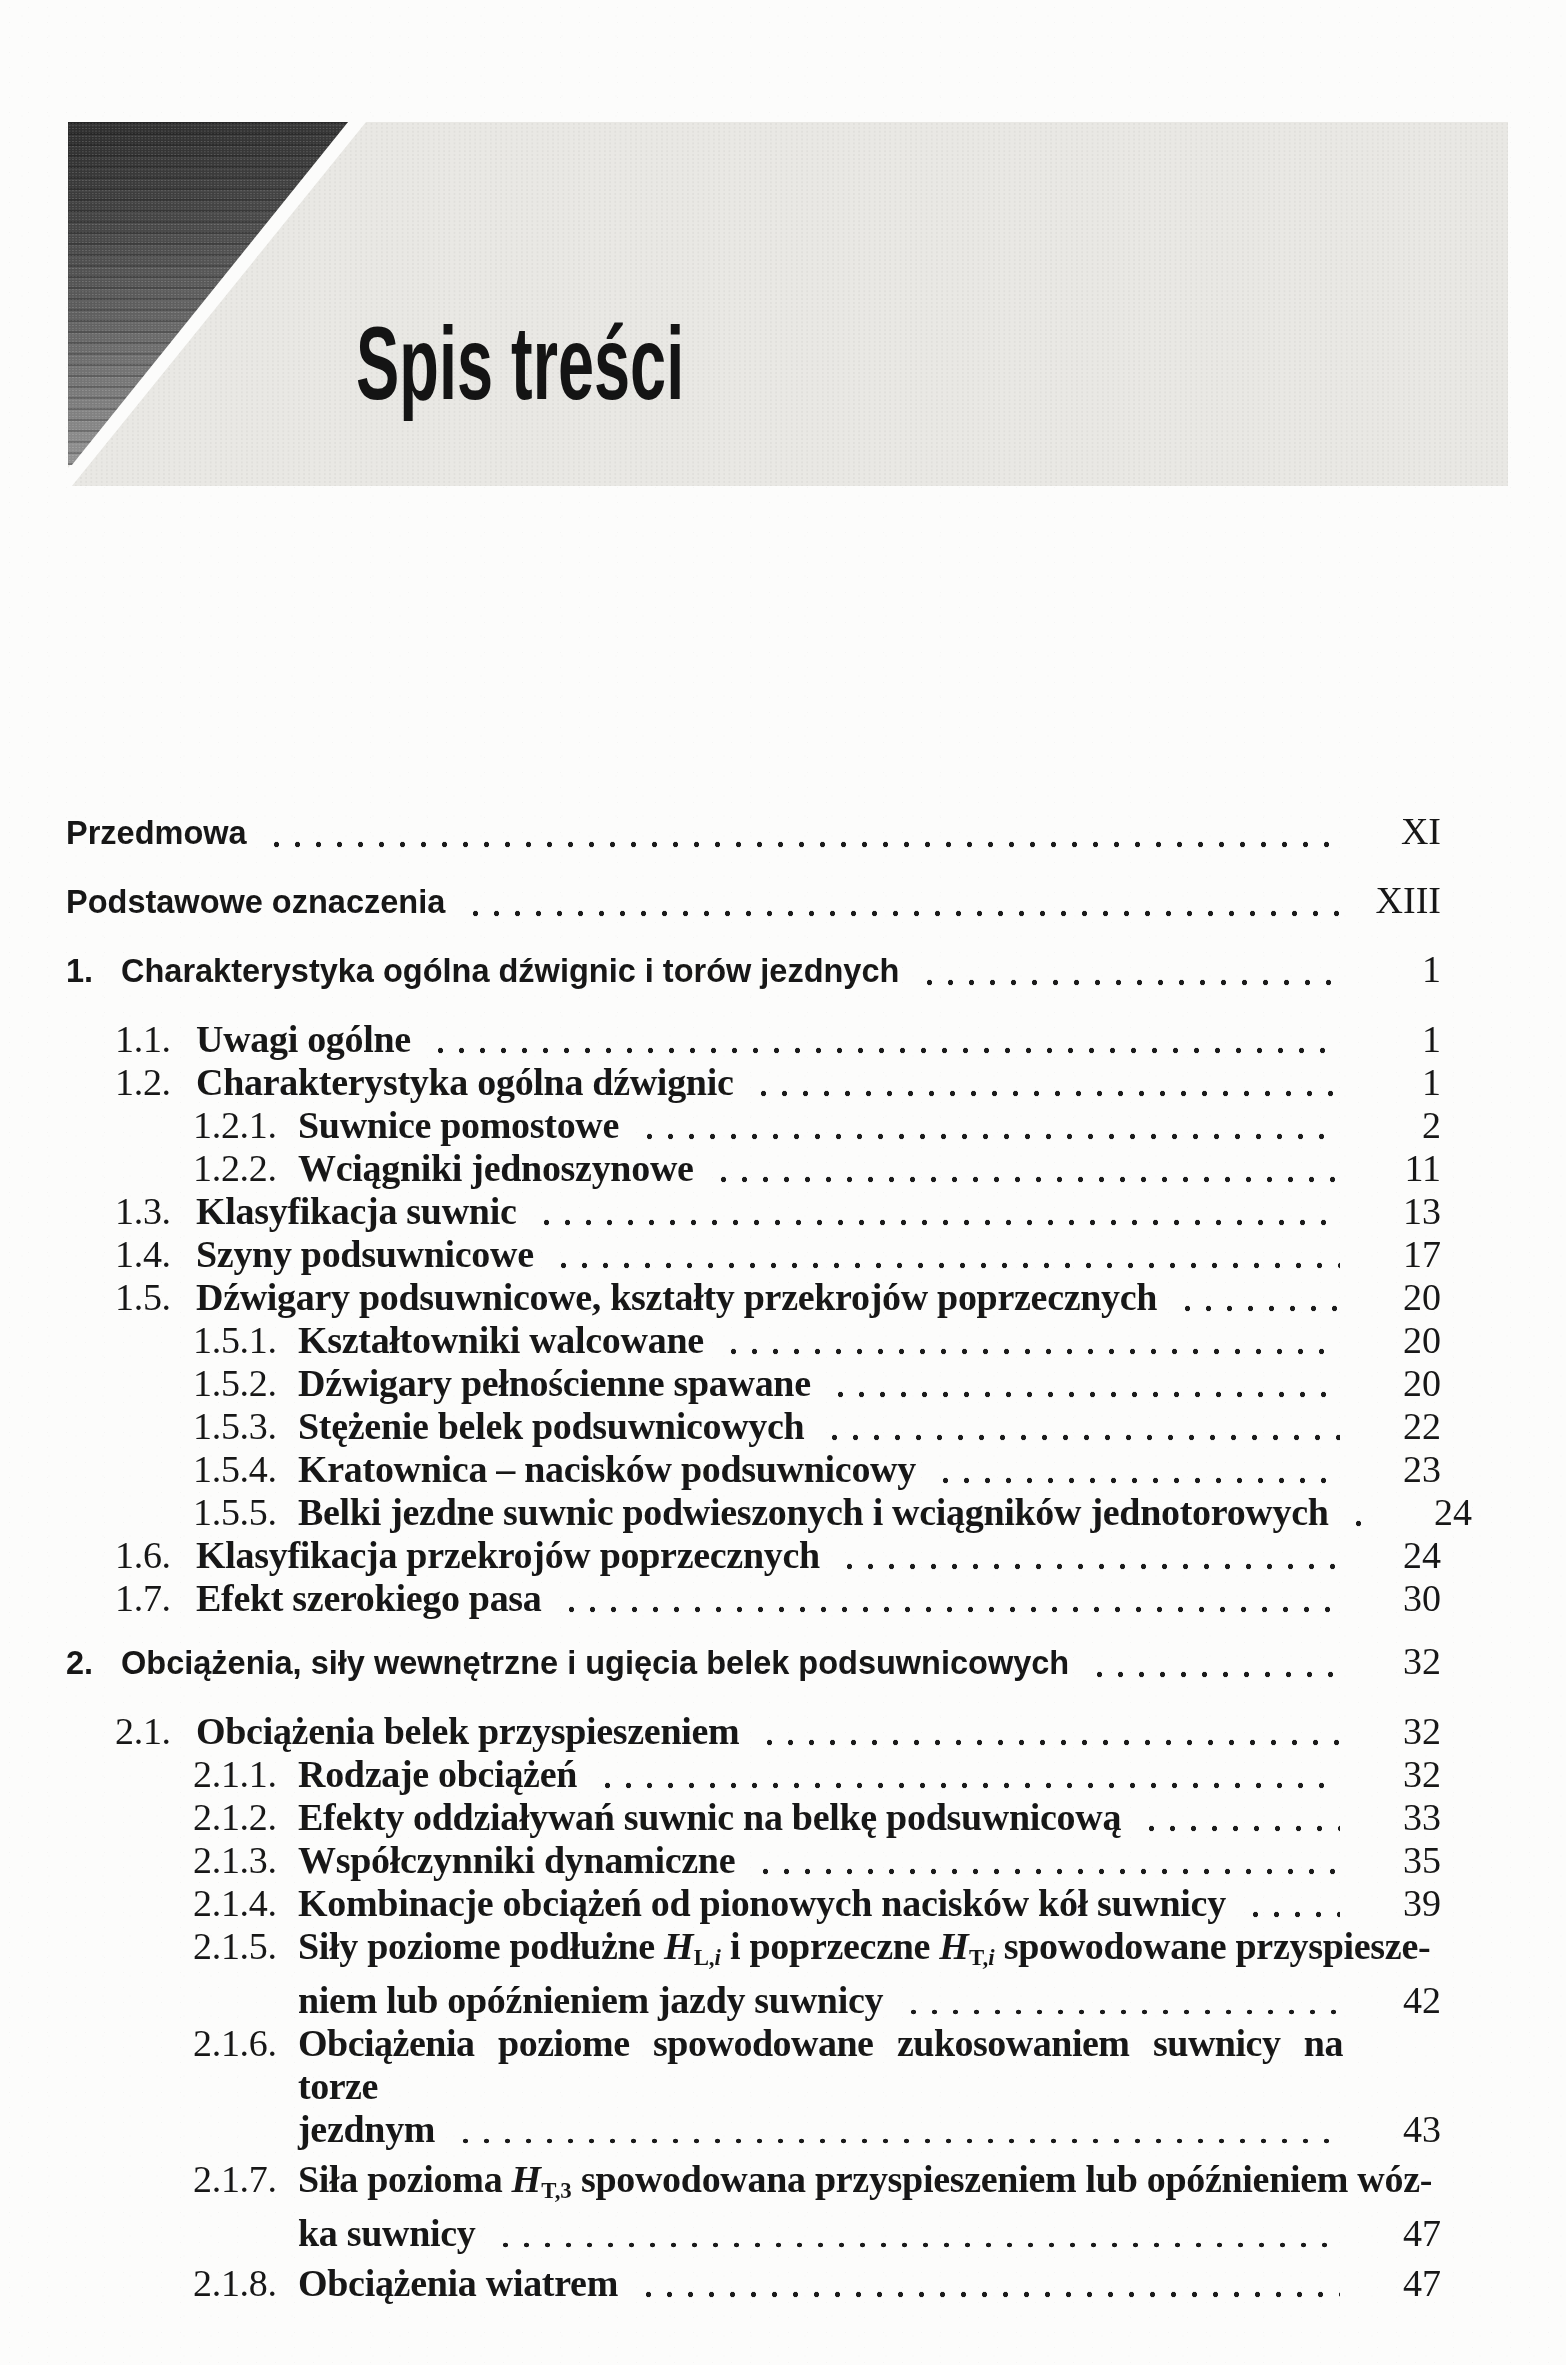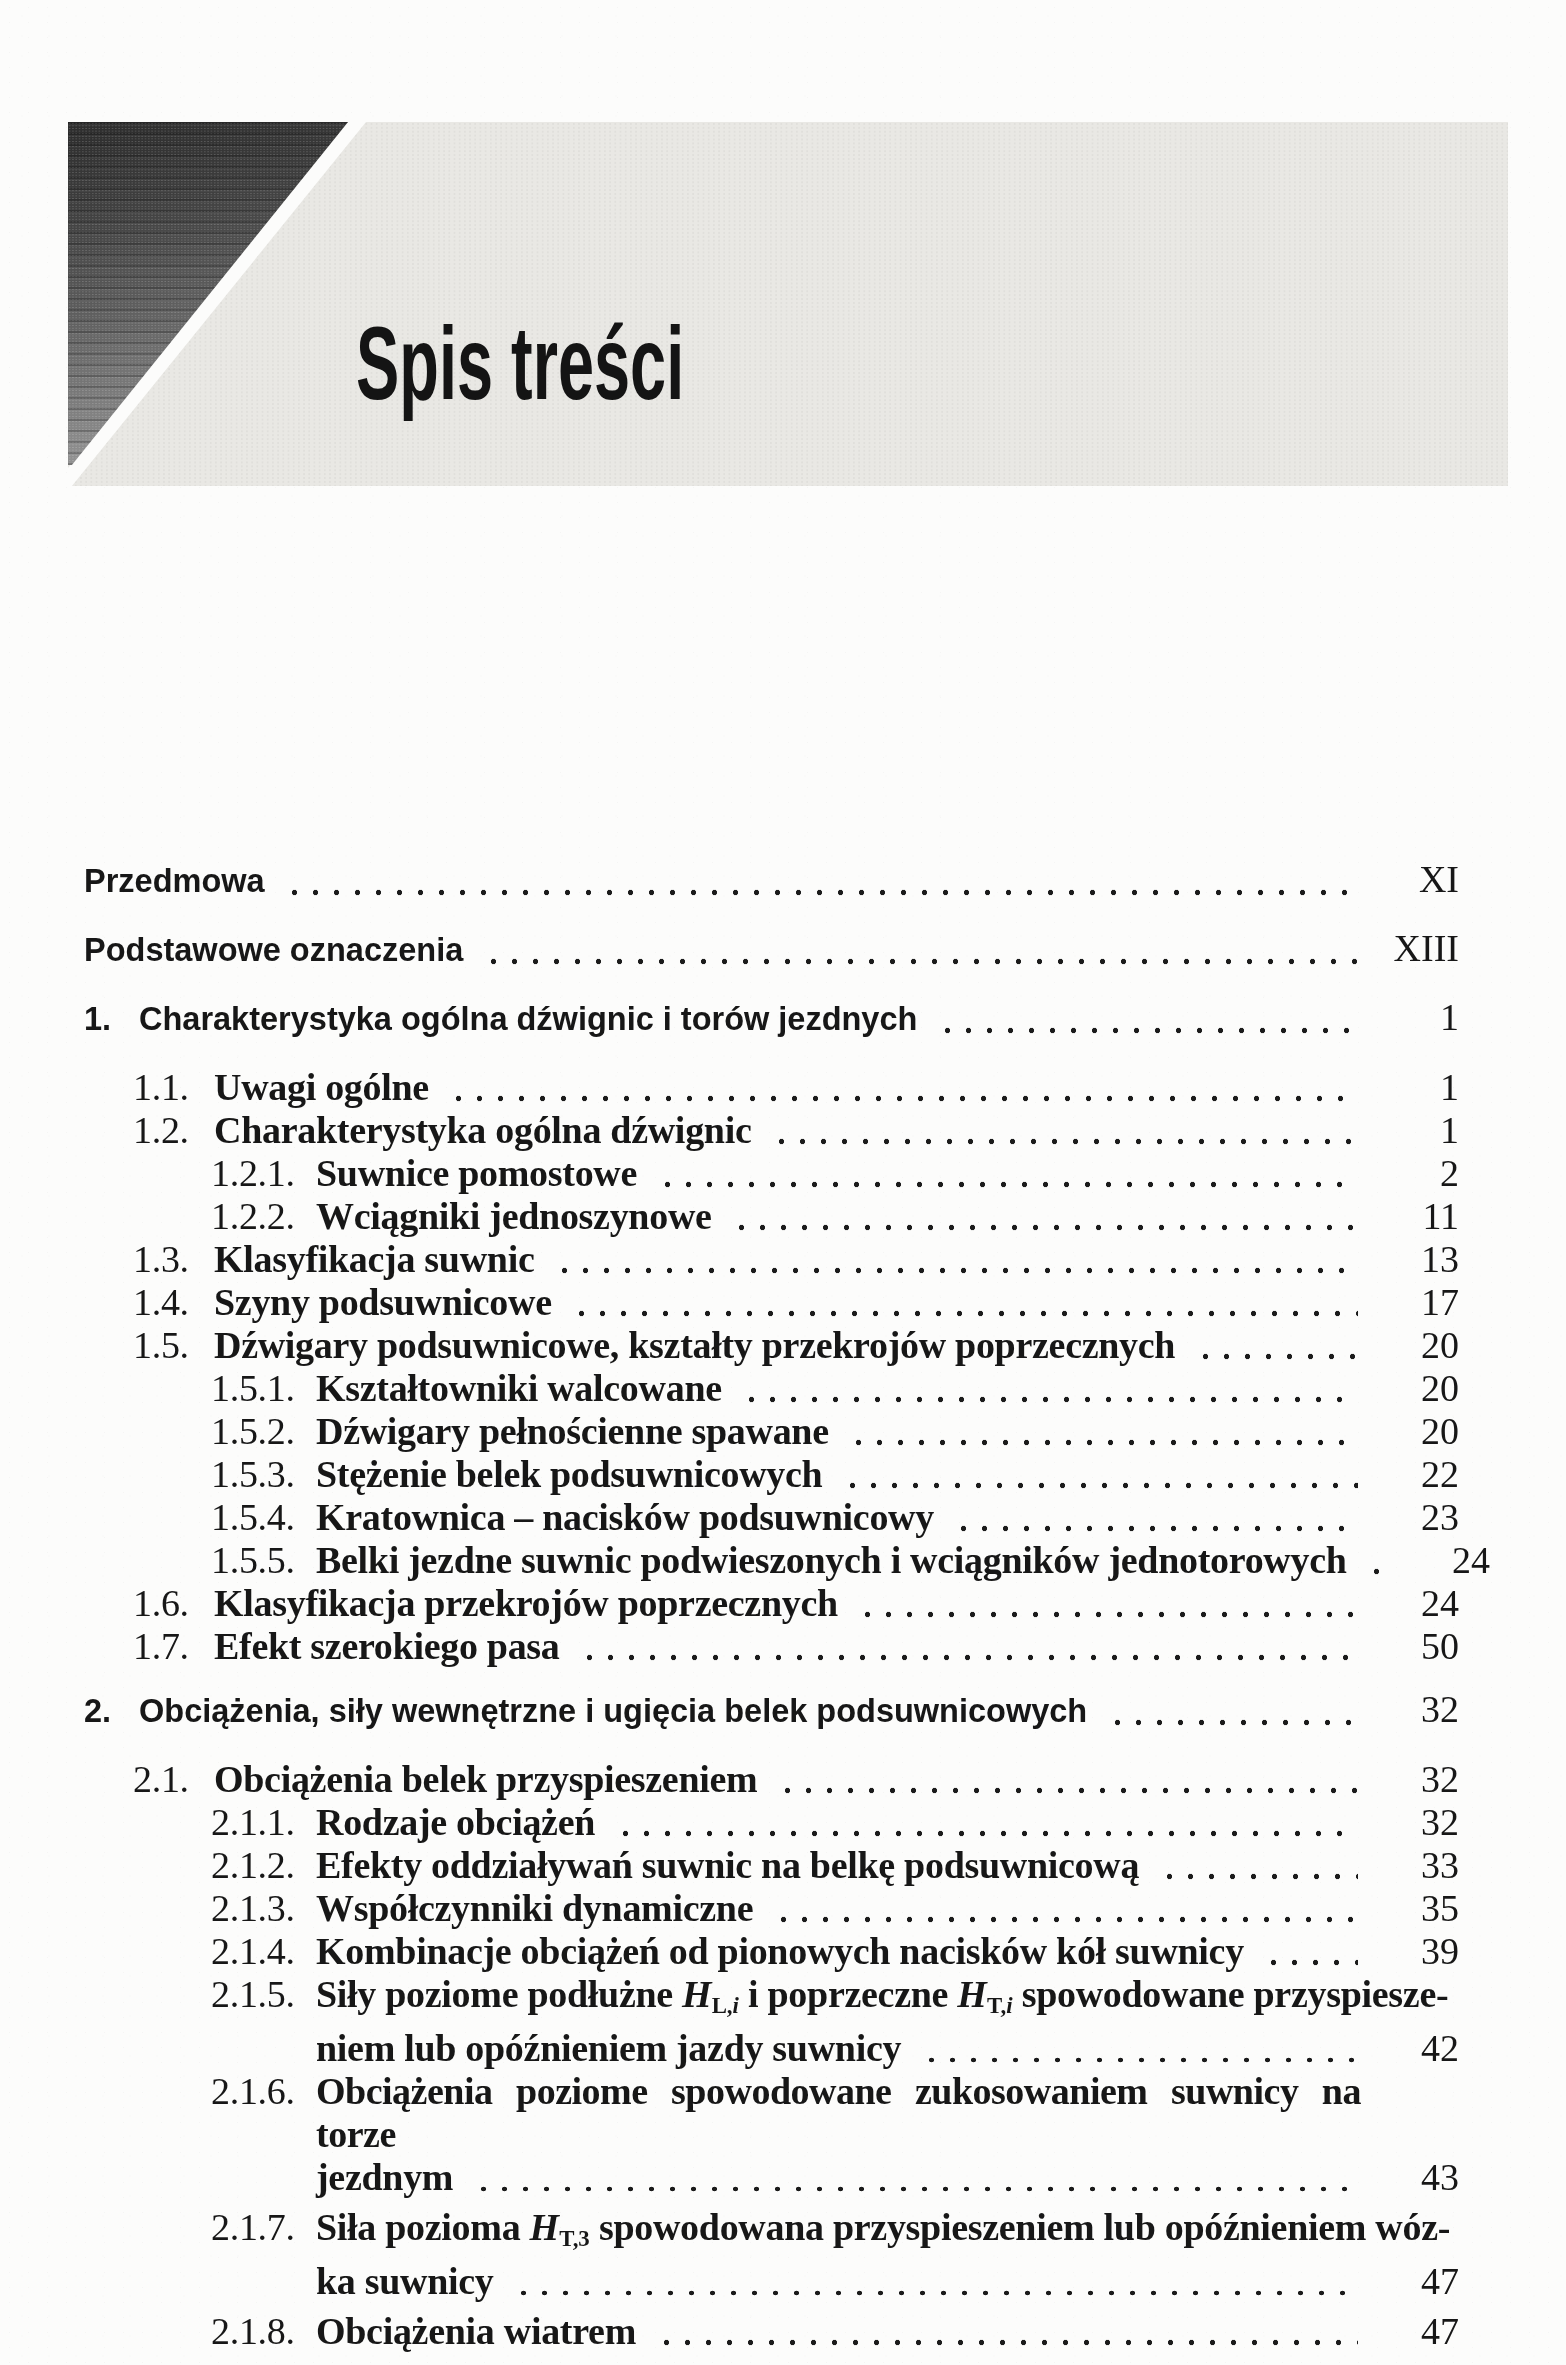--- a/index.html
+++ b/index.html
@@ -42,22 +42,22 @@
     position:absolute;left:356px;top:243px;
     font-family:"Liberation Sans", sans-serif;
     font-weight:700;font-size:103px;line-height:1;
     letter-spacing:0px;color:#141414;
     transform:scaleX(0.63);transform-origin:left top;
     white-space:nowrap;
   }
 
   
   .toc{
-    position:absolute;left:84px;top:810px;width:1375px;
-    font-size:38px;line-height:43px;margin-top:48px;
+    position:absolute;left:66px;top:810px;width:1375px;
+    font-size:38px;line-height:43px;
   }
   .entry{margin:0;}
   .gap-lg{margin-top:24px;}
   .gap-xl{margin-top:25px;}
   .gap-md{margin-top:20px;}
   .gap-xs{margin-top:6.5px;}
 
   .row{display:flex;align-items:baseline;}
   .num{flex:0 0 auto;letter-spacing:-0.3px;}
   .txt{flex:0 0 auto;white-space:nowrap;letter-spacing:-0.3px;font-weight:bold;}
@@ -229,21 +229,21 @@
         <span class="txt">Klasyfikacja przekrojów poprzecznych</span>
         <span class="leader"></span>
         <span class="pg">24</span>
       </div>
     </div>
     <div class="entry k-l1">
       <div class="row">
         <span class="num">1.7.</span>
         <span class="txt">Efekt szerokiego pasa</span>
         <span class="leader"></span>
-        <span class="pg">50</span>
+        <span class="pg">30</span>
       </div>
     </div>
     <div class="entry k-chapter gap-md">
       <div class="row">
         <span class="num">2.</span>
         <span class="txt">Obciążenia, siły wewnętrzne i ugięcia belek podsuwnicowych</span>
         <span class="leader"></span>
         <span class="pg">32</span>
       </div>
     </div>

